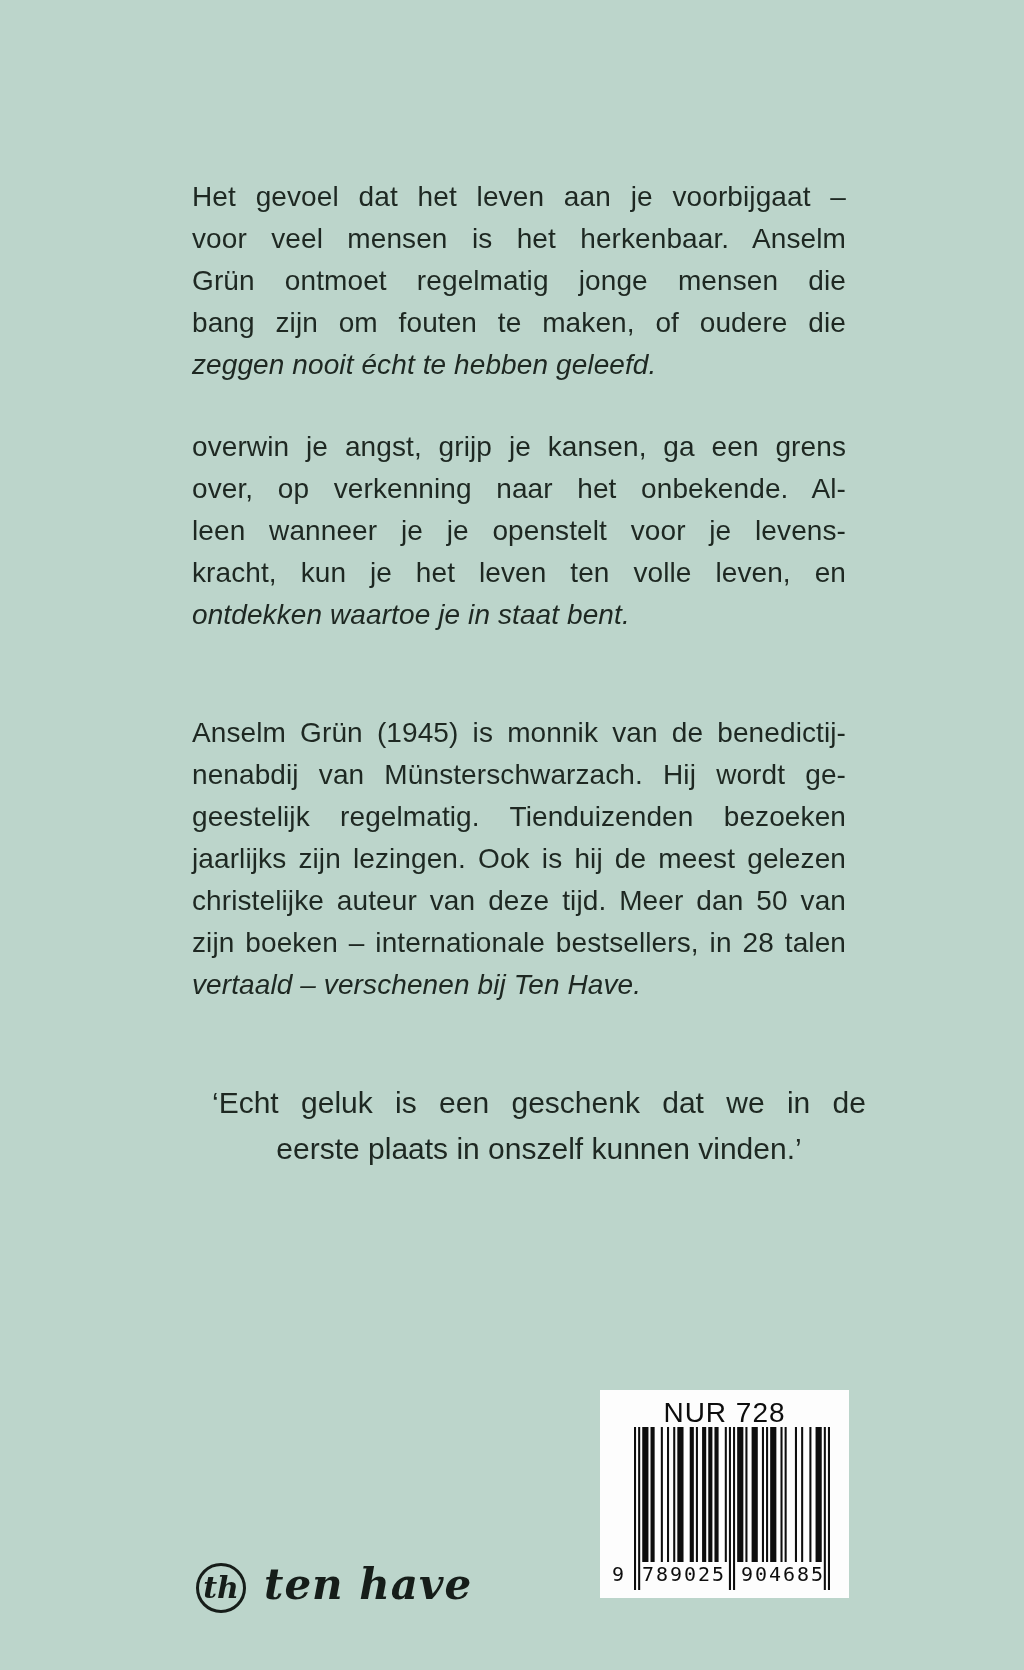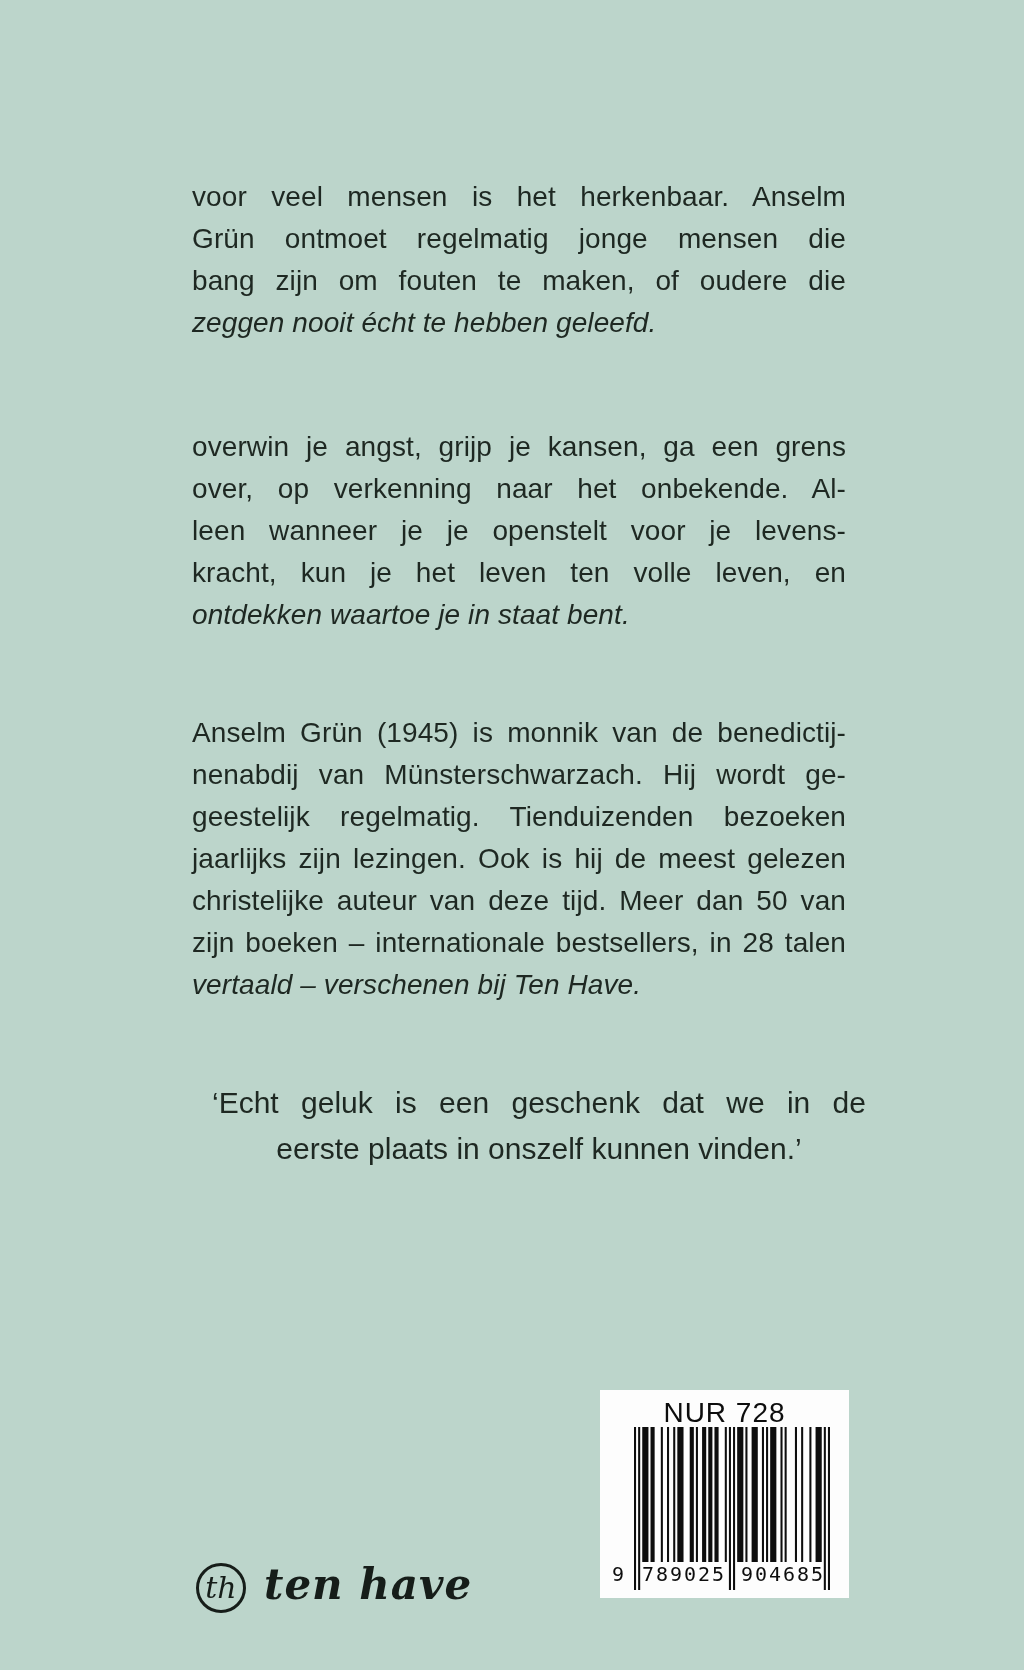--- a/index.html
+++ b/index.html
@@ -63,21 +63,21 @@
     width: 50px;
     height: 50px;
     border: 3px solid #161d19;
     border-radius: 50%;
     margin-top: 6px;
     display: flex;
     align-items: center;
     justify-content: center;
     font-family: "DejaVu Serif", serif;
     font-style: italic;
-    font-weight: normal;
+    font-weight: bold;
     font-size: 30px;
     line-height: 1;
     box-sizing: border-box;
   }
   .publisher-name {
     margin-left: 18px;
     font-family: "DejaVu Serif", serif;
     font-style: italic;
     font-weight: bold;
     font-size: 42px;
@@ -121,20 +121,21 @@
   .ean-prefix { left: 4px;  width: 28px; letter-spacing: 0; }
   .ean-g1     { left: 41px; width: 86px; }
   .ean-g2     { left: 140px; width: 86px; }
 </style>
 </head>
 <body>
 
 <div class="cover">
 
   <div class="text-block body-par" style="top:176px;">
+    <div class="line">Het gevoel dat het leven aan je voorbijgaat –</div>
     <div class="line">voor veel mensen is het herkenbaar. Anselm</div>
     <div class="line">Grün ontmoet regelmatig jonge mensen die</div>
     <div class="line">bang zijn om fouten te maken, of oudere die</div>
     <div class="line plain">zeggen nooit écht te hebben geleefd.</div>
   </div>
 
   <div class="text-block body-par" style="top:426px;">
     <div class="line">overwin je angst, grijp je kansen, ga een grens</div>
     <div class="line">over, op verkenning naar het onbekende. Al-</div>
     <div class="line">leen wanneer je je openstelt voor je levens-</div>

